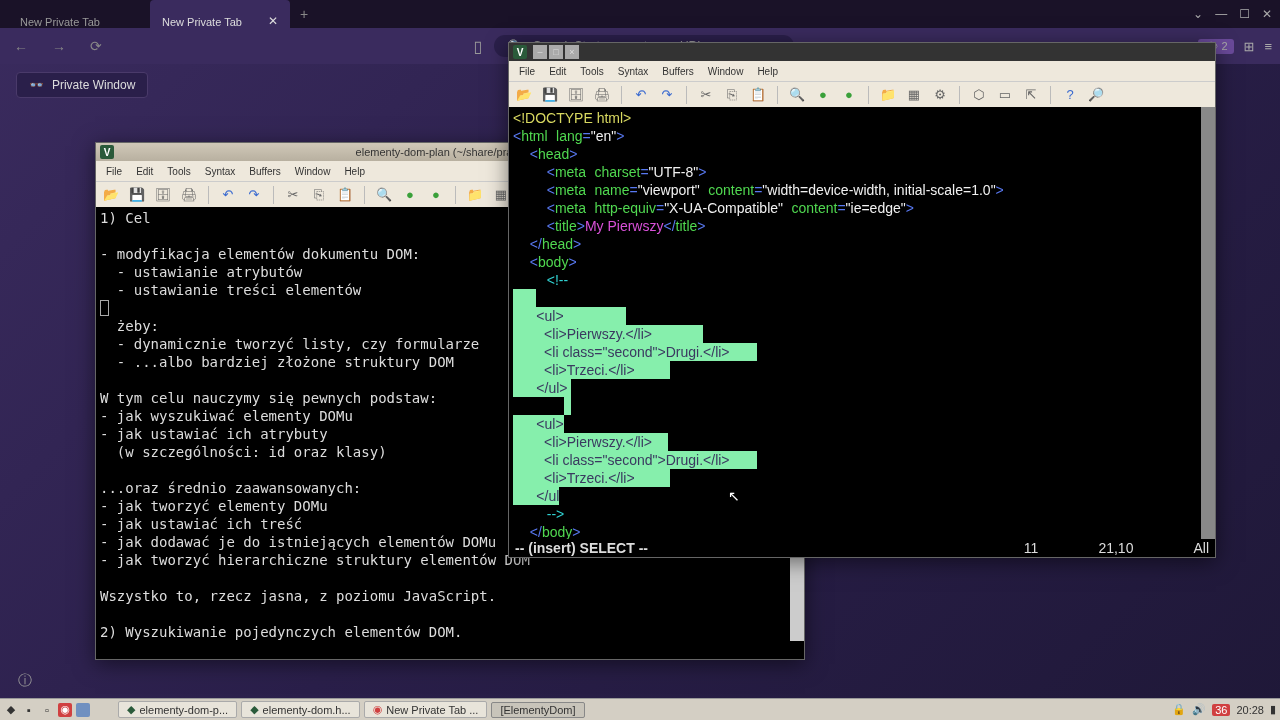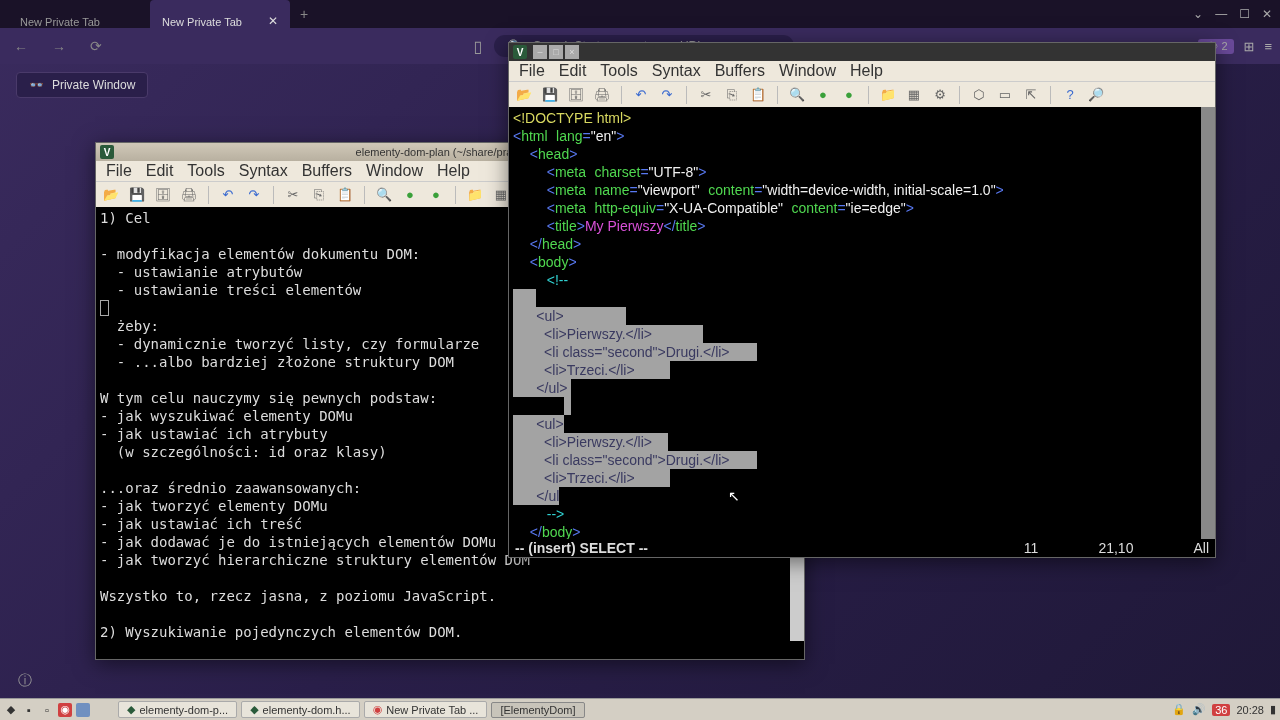--- a/index.html
+++ b/index.html
@@ -24,39 +24,39 @@
 
 .gvim { position: absolute; background: #000; border: 1px solid #666; box-shadow: 0 4px 20px rgba(0,0,0,0.5); }
 .gvim-left { left: 95px; top: 142px; width: 710px; height: 518px; }
 .gvim-right { left: 508px; top: 42px; width: 708px; height: 516px; z-index: 5; }
 .gvim-titlebar { height: 18px; background: linear-gradient(#d0c8b8, #b8b0a0); display: flex; align-items: center; font-size: 11px; color: #333; padding: 0 4px; }
 .gvim-titlebar .icon-v { width: 14px; height: 14px; background: #2a5a3a; color: #fff; font-size: 10px; display: flex; align-items: center; justify-content: center; border-radius: 2px; margin-right: 6px; font-weight: bold; }
 .gvim-titlebar .title { flex: 1; text-align: center; }
 .gvim-titlebar.dark { background: #333; color: #ddd; }
 .gvim-titlebar .winctrl { display: flex; gap: 2px; }
 .gvim-titlebar .winctrl span { width: 14px; height: 14px; background: #aaa; font-size: 9px; display: flex; align-items: center; justify-content: center; }
-.gvim-menubar { height: 20px; background: #eee8dc; display: flex; align-items: center; font-size: 16px; color: #333; padding: 0 4px; gap: 2px; }
+.gvim-menubar { height: 20px; background: #eee8dc; display: flex; align-items: center; font-size: 10px; color: #333; padding: 0 4px; gap: 2px; }
 .gvim-menubar span { padding: 2px 6px; }
 .gvim-toolbar { height: 26px; background: #eee8dc; display: flex; align-items: center; padding: 0 6px; gap: 8px; border-top: 1px solid #ccc; }
 .tbicon { width: 18px; height: 18px; display: flex; align-items: center; justify-content: center; font-size: 13px; color: #666; }
 .tbsep { width: 1px; height: 18px; background: #bbb; margin: 0 2px; }
 .gvim-content { background: #000; font-family: 'DejaVu Sans Mono', monospace; font-size: 14px; line-height: 18px; color: #ddd; padding: 2px 4px; white-space: pre; overflow: hidden; height: calc(100% - 82px); position: relative; }
 .gvim-status { height: 18px; background: #000; font-family: monospace; font-size: 14px; color: #ddd; display: flex; padding: 0 6px; align-items: center; }
 .gvim-status .mode { font-weight: bold; }
 .gvim-status .pos { margin-left: auto; margin-right: 40px; }
 .gvim-status .pct { }
 
 
 .c-yellow { color: #d8d860; }
 .c-green { color: #50d850; }
 .c-blue { color: #5878f0; }
 .c-cyan { color: #30d0d0; }
 .c-white { color: #f0f0f0; }
 .c-magenta { color: #d850d8; }
-.sel-block { background: #a3a3a3; color: #3a3a60; display: inline-block; }
+.sel-block { background: #86efac; color: #3a3a60; display: inline-block; }
 
 .cursor-box { display: inline-block; width: 9px; height: 16px; border: 1px solid #aaa; vertical-align: text-bottom; }
 
 .scrollbar-r { position: absolute; right: 0; top: 64px; bottom: 18px; width: 14px; background: #3a3a3a; }
 .scrollbar-r.light { background: #ccc; }
 .scrollbar-thumb { background: #888; width: 100%; }
 
 
 .taskbar { position: absolute; bottom: 0; left: 0; right: 0; height: 22px; background: #d4cfc4; display: flex; align-items: center; font-size: 11px; color: #333; padding: 0 4px; gap: 4px; border-top: 1px solid #999; }
 .taskbar-item { background: #e8e4da; border: 1px solid #aaa; padding: 1px 8px; border-radius: 2px; display: flex; align-items: center; gap: 4px; font-size: 11px; }

